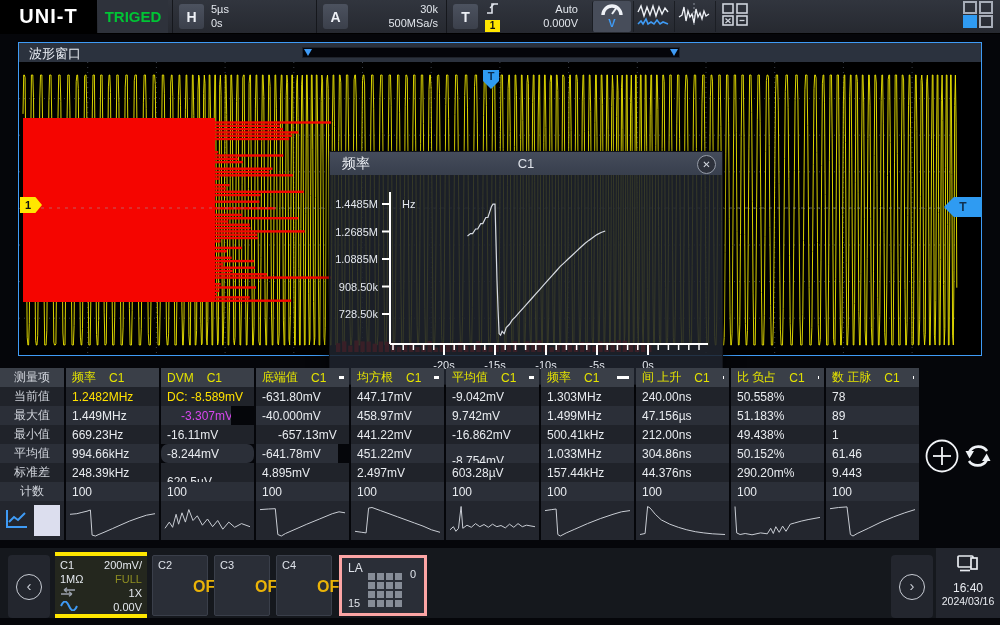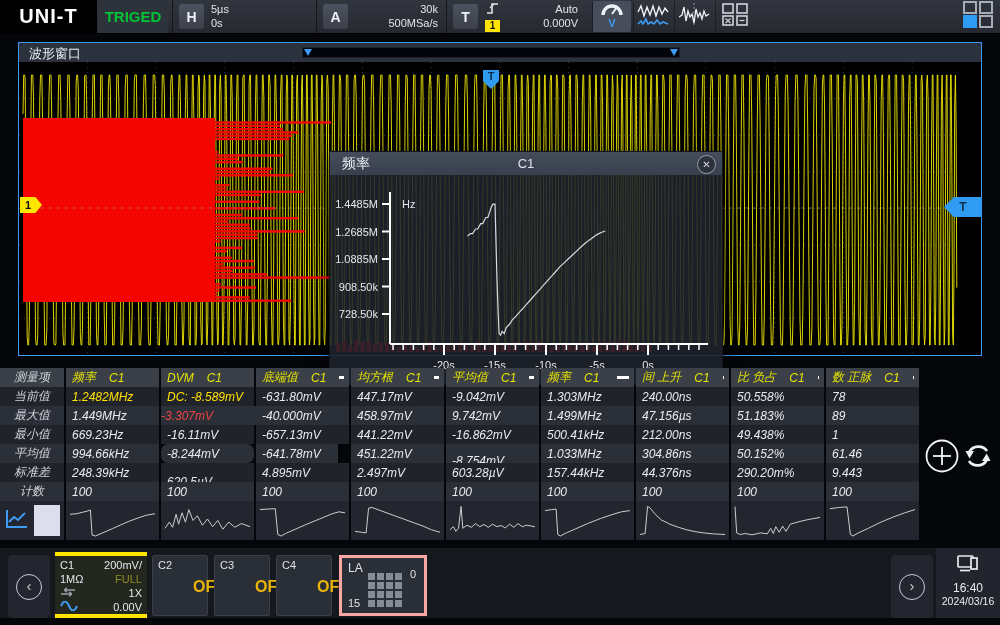--- a/index.html
+++ b/index.html
@@ -39,21 +39,21 @@
 
   
   .popup{position:absolute;left:310px;top:108px;width:392px;height:232px;background:rgba(31,35,44,0.88);border:1px solid #13151b;box-shadow:0 5px 16px rgba(0,0,0,.55);}
   .popup-titlebar{position:absolute;left:0;top:0;width:100%;height:23px;background:linear-gradient(#454c5b,#383f4d);}
   .popup-title{position:absolute;left:12px;top:3px;font-size:14px;color:#eef1f6;}
   .popup-ch{position:absolute;left:0;top:4px;width:100%;text-align:center;font-size:13px;color:#dfe3ea;}
   .popup-close{position:absolute;right:6px;top:3px;width:17px;height:17px;border-radius:50%;background:#2d313b;border:1px solid #969ca8;color:#d4d8e0;font-size:10px;display:flex;align-items:center;justify-content:center;}
   #trendsvg{position:absolute;left:0;top:23px;}
 
   
-  #meas{position:absolute;left:0;top:368px;width:1000px;height:172px;font-style:italic;}
+  #meas{position:absolute;left:0;top:368px;width:1000px;height:172px;}
   .mcell{position:absolute;box-sizing:border-box;font-size:12px;display:flex;align-items:center;overflow:hidden;white-space:nowrap;}
   .sparkcell-icons{position:absolute;left:0;top:133px;width:64px;height:39px;background:#23262e;display:flex;align-items:center;gap:4px;padding-left:4px;box-sizing:border-box;}
   .lightbox{width:26px;height:31px;background:#dcdeee;}
   .tool-plus{position:absolute;left:923px;top:437px;width:38px;height:38px;}
   .tool-refresh{position:absolute;left:962px;top:441px;width:32px;height:30px;}
 
   
   .bottombar{position:absolute;left:0;top:548px;width:1000px;height:70px;background:#15181d;}
   .navbtn{position:absolute;top:7px;width:42px;height:63px;background:#23262e;border-radius:4px;display:flex;align-items:center;justify-content:center;}
   .navbtn .circ{width:26px;height:26px;border:1.5px solid #c9cdd5;border-radius:50%;color:#c9cdd5;font-size:15px;display:flex;align-items:center;justify-content:center;padding-bottom:2px;box-sizing:border-box;}
@@ -397,38 +397,38 @@
       <div class="mcell" style="left: 66px; top: 133px; width: 93px; height: 39px; background: rgb(35, 38, 46);">
         <svg width="93" height="39" viewBox="0 0 93 39">
           <polyline points="4.0,13.3 10.8,12.7 15.9,11.4 21.0,10.2 24.4,9.0 26.1,34.1 29.5,35.0 32.0,33.8 38.0,31.3 46.5,27.6 55.0,23.8 63.5,20.1 72.0,17.0 80.5,14.2 89.0,12.7" fill="none" stroke="#c9cdd4" stroke-width="1"></polyline>
         </svg>
       </div>
       <div class="mcell" style="left: 161px; top: 0px; width: 93px; height: 19px; background: rgb(58, 63, 72); padding-left: 6px; gap: 13px; color: rgb(228, 227, 0);">
         <span>DVM</span>
         <span>C1</span>
       </div>
       <div class="mcell" style="left: 161px; top: 19px; width: 93px; height: 19px; background: rgb(32, 35, 42); padding-left: 6px; color: rgb(255, 225, 0);">DC: -8.589mV</div>
-      <div class="mcell" style="left: 161px; top: 38px; width: 114px; height: 19px; background: rgb(43, 47, 56); padding-left: 0; color: #ef4444;">-3.307mV</div>
+      <div class="mcell" style="left: 161px; top: 38px; width: 70px; height: 19px; background: rgb(43, 47, 56); padding-left: 20px; color: #d946ef;">-3.307mV</div>
       <div class="mcell" style="left: 161px; top: 57px; width: 93px; height: 19px; background: rgb(32, 35, 42); padding-left: 6px; color: rgb(232, 235, 239);">-16.11mV</div>
       <div class="mcell" style="left: 161px; top: 76px; width: 93px; height: 19px; background: rgb(43, 47, 56); padding-left: 6px; color: rgb(232, 235, 239); border-radius: 7px;">-8.244mV</div>
       <div class="mcell" style="left: 161px; top: 95px; width: 93px; height: 37px; background: rgb(32, 35, 42); padding-left: 6px; color: rgb(232, 235, 239);">620.5µV</div>
       <div class="mcell" style="left: 161px; top: 114px; width: 93px; height: 19px; background: rgb(43, 47, 56); padding-left: 6px; color: rgb(232, 235, 239);">100</div>
       <div class="mcell" style="left: 161px; top: 133px; width: 93px; height: 39px; background: rgb(35, 38, 46);">
         <svg width="93" height="39" viewBox="0 0 93 39">
           <polyline points="4.0,27.3 8.3,21.1 11.6,26.3 15.1,13.3 17.6,23.2 21.0,11.8 24.4,21.1 27.8,8.6 32.0,19.5 36.3,14.8 41.4,24.2 46.5,18.0 51.6,25.7 56.7,19.5 61.8,28.2 67.8,21.1 73.7,26.3 80.5,22.6 89.0,25.7" fill="none" stroke="#c9cdd4" stroke-width="1"></polyline>
         </svg>
       </div>
       <div class="mcell" style="left: 256px; top: 0px; width: 93px; height: 19px; background: rgb(58, 63, 72); padding-left: 6px; gap: 13px; color: rgb(228, 227, 0);">
         <span>底端值</span>
         <span>C1</span>
         <span style="margin-left: auto; margin-right: 5px; width: 12px; height: 3px; background: rgb(255, 255, 255); display: block;"></span>
       </div>
       <div class="mcell" style="left: 256px; top: 19px; width: 93px; height: 19px; background: rgb(32, 35, 42); padding-left: 6px; color: rgb(232, 235, 239);">-631.80mV</div>
       <div class="mcell" style="left: 256px; top: 38px; width: 93px; height: 19px; background: rgb(43, 47, 56); padding-left: 6px; color: rgb(232, 235, 239);">-40.000mV</div>
-      <div class="mcell" style="left: 256px; top: 57px; width: 93px; height: 19px; background: rgb(32, 35, 42); padding-left: 6px; color: rgb(232, 235, 239);">-657.13mV</div>
+      <div class="mcell" style="left: 256px; top: 57px; width: 93px; height: 19px; background: rgb(32, 35, 42); padding-left: 22px; color: rgb(232, 235, 239);">-657.13mV</div>
       <div class="mcell" style="left: 256px; top: 76px; width: 82px; height: 19px; background: rgb(43, 47, 56); padding-left: 6px; color: rgb(232, 235, 239);">-641.78mV</div>
       <div class="mcell" style="left: 256px; top: 95px; width: 93px; height: 19px; background: rgb(32, 35, 42); padding-left: 6px; color: rgb(232, 235, 239);">4.895mV</div>
       <div class="mcell" style="left: 256px; top: 114px; width: 93px; height: 19px; background: rgb(43, 47, 56); padding-left: 6px; color: rgb(232, 235, 239);">100</div>
       <div class="mcell" style="left: 256px; top: 133px; width: 93px; height: 39px; background: rgb(35, 38, 46);">
         <svg width="93" height="39" viewBox="0 0 93 39">
           <polyline points="4.0,8.6 12.5,8.0 19.3,7.7 21.8,33.5 25.3,35.0 29.5,32.5 38.0,28.8 50.8,23.2 63.5,18.0 76.3,12.7 83.0,10.8 89.0,11.8" fill="none" stroke="#c9cdd4" stroke-width="1"></polyline>
         </svg>
       </div>
       <div class="mcell" style="left: 351px; top: 0px; width: 93px; height: 19px; background: rgb(58, 63, 72); padding-left: 6px; gap: 13px; color: rgb(228, 227, 0);">
         <span>均方根</span>

